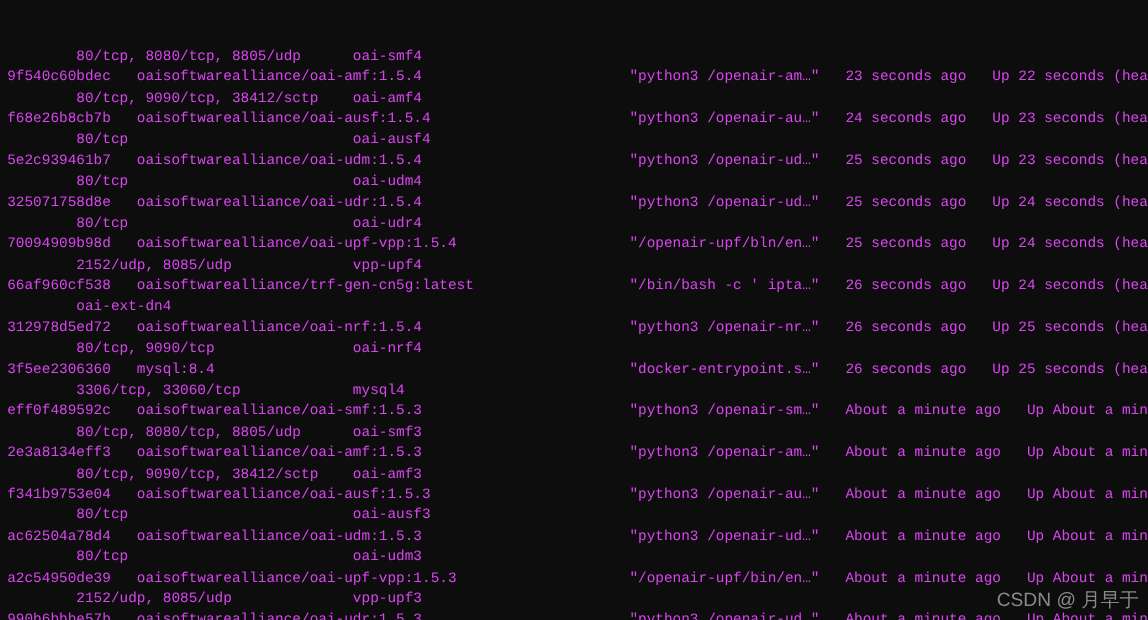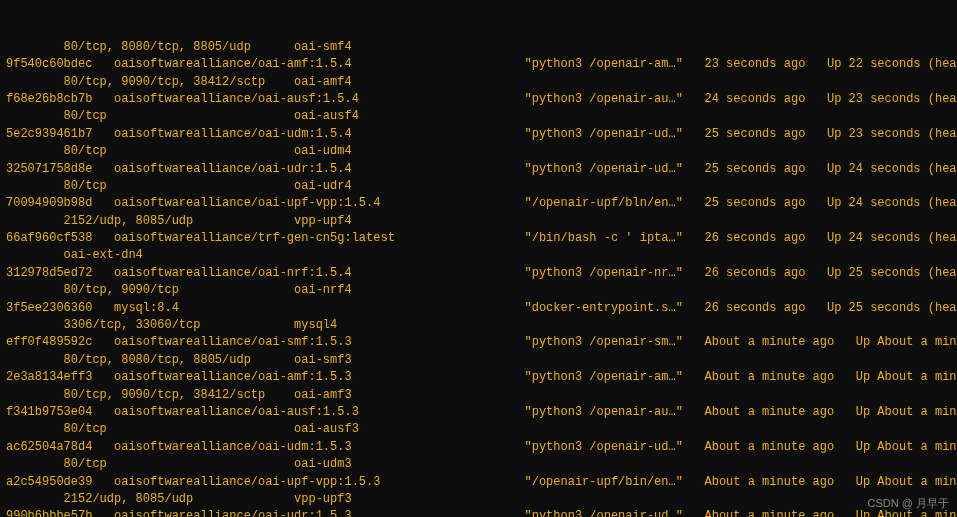--- a/index.html
+++ b/index.html
@@ -13,27 +13,27 @@
       overflow: hidden;
     }
     .terminal {
       padding: 4px 6px;
       line-height: 1.45;
       white-space: pre;
     }
     .line {
       display: block;
     }
-    .bright { color: #eab308; }
+    .bright { color: #d946ef; }
     .watermark {
       position: fixed;
       bottom: 6px;
       right: 8px;
       color: #888888;
-      font-size: 11px;
+      font-size: 16px;
       font-family: Arial, sans-serif;
     }
   </style>
 </head>
 <body>
 
 <div class="terminal">
   <div id="lines-container"><span class="line bright">        80/tcp, 8080/tcp, 8805/udp      oai-smf4</span><span class="line bright">9f540c60bdec   oaisoftwarealliance/oai-amf:1.5.4                        "python3 /openair-am…"   23 seconds ago   Up 22 seconds (healthy)</span><span class="line bright">        80/tcp, 9090/tcp, 38412/sctp    oai-amf4</span><span class="line bright">f68e26b8cb7b   oaisoftwarealliance/oai-ausf:1.5.4                       "python3 /openair-au…"   24 seconds ago   Up 23 seconds (healthy)</span><span class="line bright">        80/tcp                          oai-ausf4</span><span class="line bright">5e2c939461b7   oaisoftwarealliance/oai-udm:1.5.4                        "python3 /openair-ud…"   25 seconds ago   Up 23 seconds (healthy)</span><span class="line bright">        80/tcp                          oai-udm4</span><span class="line bright">325071758d8e   oaisoftwarealliance/oai-udr:1.5.4                        "python3 /openair-ud…"   25 seconds ago   Up 24 seconds (healthy)</span><span class="line bright">        80/tcp                          oai-udr4</span><span class="line bright">70094909b98d   oaisoftwarealliance/oai-upf-vpp:1.5.4                    "/openair-upf/bln/en…"   25 seconds ago   Up 24 seconds (healthy)</span><span class="line bright">        2152/udp, 8085/udp              vpp-upf4</span><span class="line bright">66af960cf538   oaisoftwarealliance/trf-gen-cn5g:latest                  "/bin/bash -c ' ipta…"   26 seconds ago   Up 24 seconds (health: starting)</span><span class="line bright">        oai-ext-dn4</span><span class="line bright">312978d5ed72   oaisoftwarealliance/oai-nrf:1.5.4                        "python3 /openair-nr…"   26 seconds ago   Up 25 seconds (healthy)</span><span class="line bright">        80/tcp, 9090/tcp                oai-nrf4</span><span class="line bright">3f5ee2306360   mysql:8.4                                                "docker-entrypoint.s…"   26 seconds ago   Up 25 seconds (healthy)</span><span class="line bright">        3306/tcp, 33060/tcp             mysql4</span><span class="line bright">eff0f489592c   oaisoftwarealliance/oai-smf:1.5.3                        "python3 /openair-sm…"   About a minute ago   Up About a minute (healthy)</span><span class="line bright">        80/tcp, 8080/tcp, 8805/udp      oai-smf3</span><span class="line bright">2e3a8134eff3   oaisoftwarealliance/oai-amf:1.5.3                        "python3 /openair-am…"   About a minute ago   Up About a minute (healthy)</span><span class="line bright">        80/tcp, 9090/tcp, 38412/sctp    oai-amf3</span><span class="line bright">f341b9753e04   oaisoftwarealliance/oai-ausf:1.5.3                       "python3 /openair-au…"   About a minute ago   Up About a minute (healthy)</span><span class="line bright">        80/tcp                          oai-ausf3</span><span class="line bright">ac62504a78d4   oaisoftwarealliance/oai-udm:1.5.3                        "python3 /openair-ud…"   About a minute ago   Up About a minute (healthy)</span><span class="line bright">        80/tcp                          oai-udm3</span><span class="line bright">a2c54950de39   oaisoftwarealliance/oai-upf-vpp:1.5.3                    "/openair-upf/bin/en…"   About a minute ago   Up About a minute (healthy)</span><span class="line bright">        2152/udp, 8085/udp              vpp-upf3</span><span class="line bright">990b6bbbe57b   oaisoftwarealliance/oai-udr:1.5.3                        "python3 /openair-ud…"   About a minute ago   Up About a minute (healthy)</span></div>
   
 </div>

